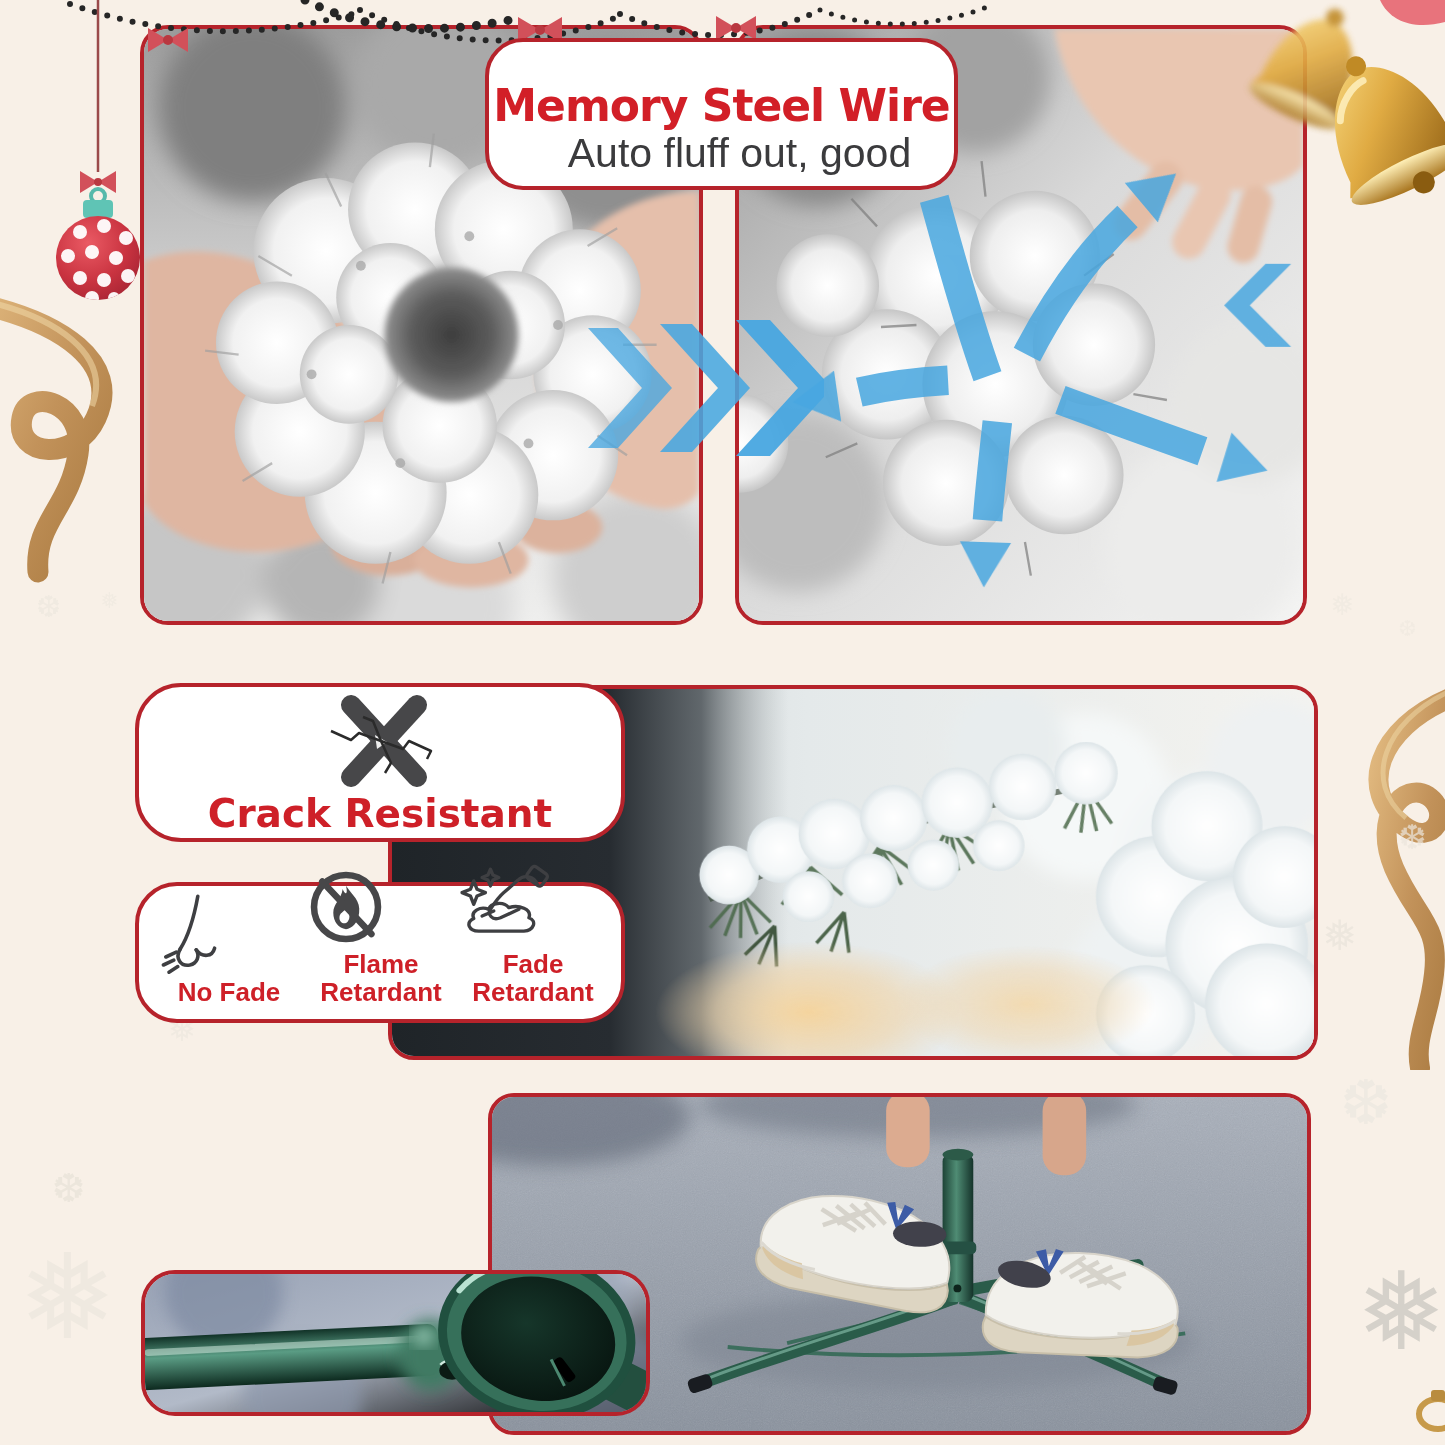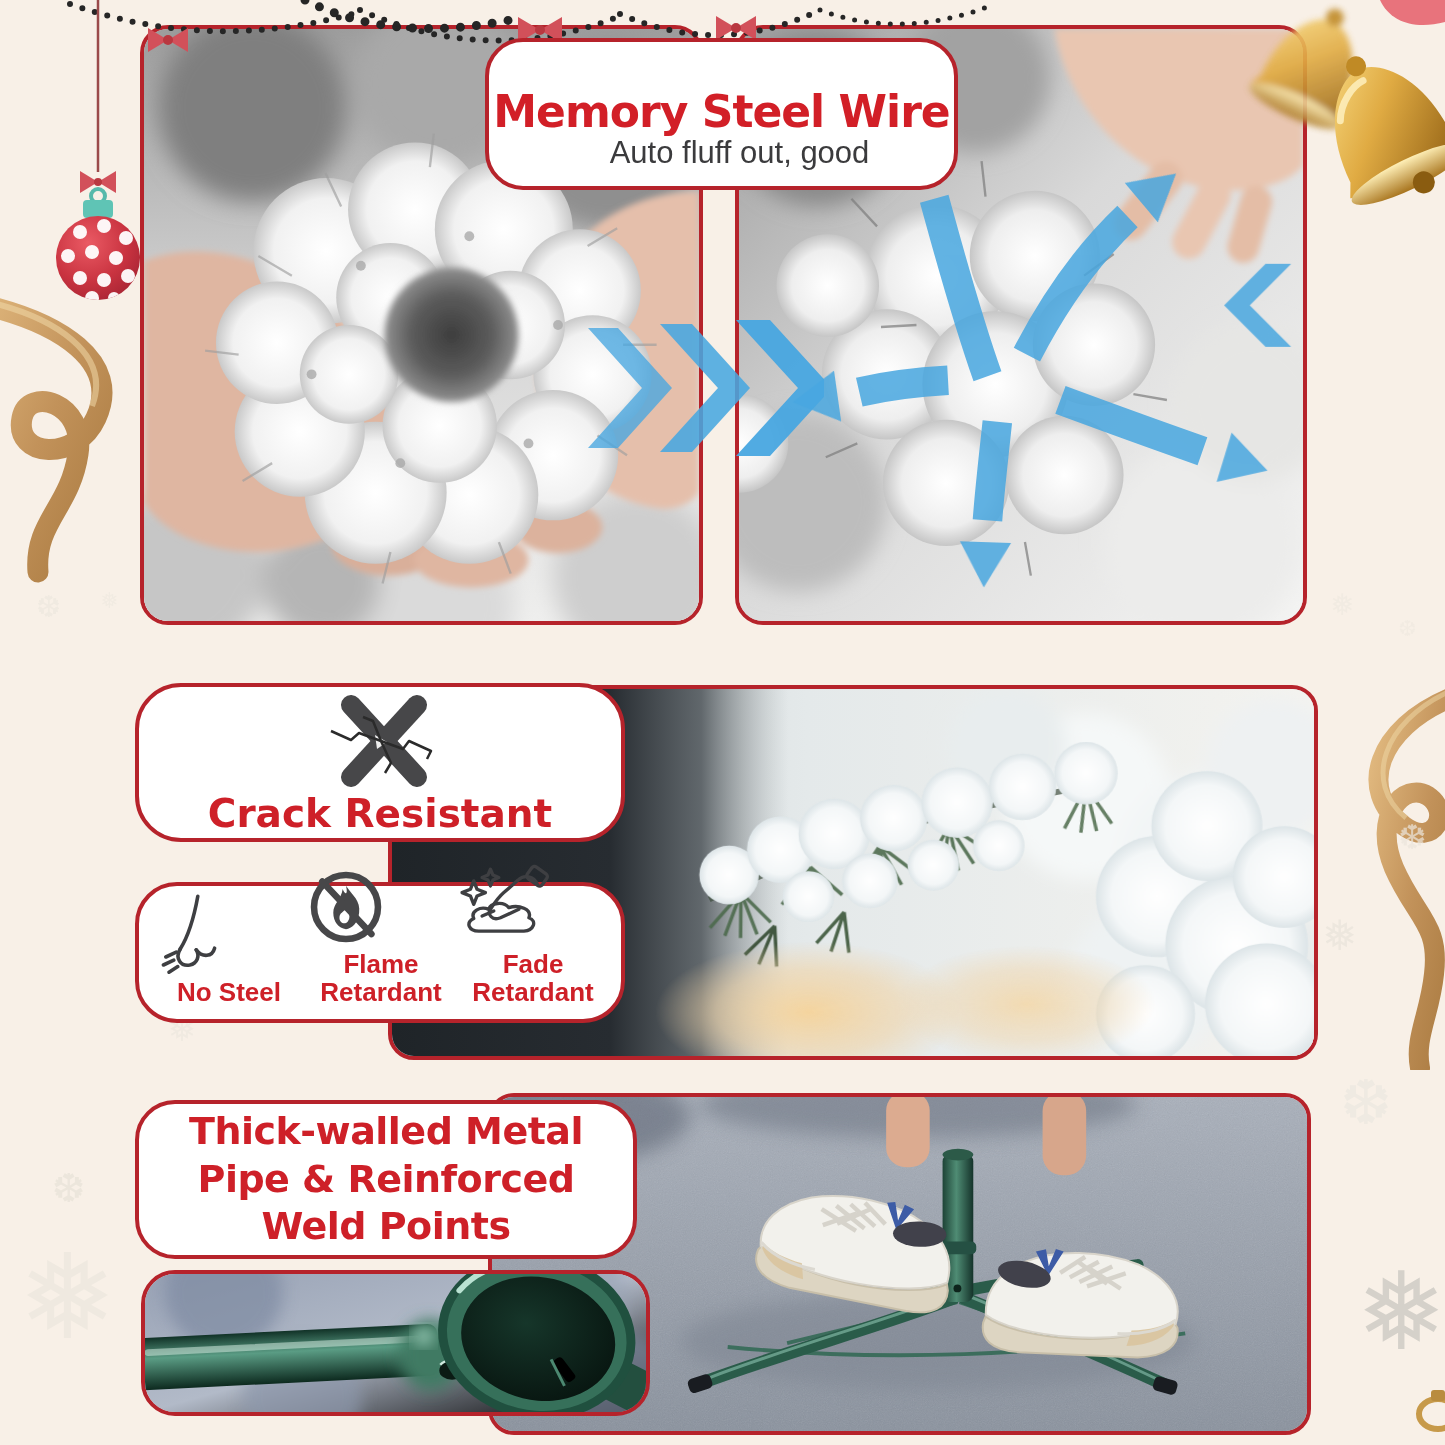--- a/index.html
+++ b/index.html
@@ -19,21 +19,21 @@
   #photo-mid{left:388px;top:685px;width:930px;height:375px;border-radius:26px;}
   #photo-bot{left:488px;top:1093px;width:823px;height:342px;border-radius:26px;}
   #photo-inset{left:141px;top:1270px;width:509px;height:146px;border-radius:34px;z-index:6;}
   .callout{
     position:absolute;background:#ffffff;border:4px solid #b6232b;box-sizing:border-box;
     display:flex;flex-direction:column;align-items:center;justify-content:center;
     text-align:center;z-index:6;
   }
   #title-box{left:485px;top:38px;width:473px;height:152px;border-radius:38px;padding-top:6px;}
   #title-box .ttl{font-size:44px;font-weight:700;color:#d21f27;letter-spacing:-1px;line-height:1.08;font-family:"DejaVu Sans",sans-serif;margin-top:24px;}
-  #title-box .sub{font-size:31px;color:#3b3b3d;line-height:1.13;margin-left:36px;}
+  #title-box .sub{font-size:41px;color:#3b3b3d;line-height:1.13;margin-left:36px;}
   #crack-box{left:135px;top:683px;width:490px;height:159px;border-radius:46px;padding-top:4px;}
   #crack-box .lbl{font-size:39px;font-weight:700;color:#ce2028;margin-top:2px;font-family:"DejaVu Sans",sans-serif;}
   #features-box{left:135px;top:882px;width:490px;height:141px;border-radius:42px;flex-direction:row;align-items:flex-end;justify-content:space-around;padding:10px 14px 12px 14px;}
   .feat{display:flex;flex-direction:column;align-items:flex-start;justify-content:flex-end;}
   .feat .flbl{font-size:26px;font-weight:700;color:#ce2028;line-height:1.1;width:152px;margin-top:2px;}
   #stand-box{left:135px;top:1100px;width:502px;height:159px;border-radius:40px;}
   #stand-box .sline{font-size:38px;font-weight:700;color:#ce2028;line-height:1.26;letter-spacing:-0.5px;font-family:"DejaVu Sans",sans-serif;}
   .deco{position:absolute;z-index:5;}
   .under{z-index:1;}
   .over{z-index:4;}
@@ -438,21 +438,21 @@
   <div class="callout" id="features-box">
     <div class="feat">
       <svg width="72" height="86" viewBox="0 0 90 104" fill="none" stroke="#3e3f42" stroke-width="4.5" stroke-linecap="round">
         <path d="M56,6 C51,34 44,56 34,72"></path>
         <path d="M34,72 C27,84 35,94 46,92 C55,90 59,81 54,73"></path>
         <path d="M54,73 C62,83 74,82 77,71"></path>
         <path d="M16,82 L29,76"></path>
           <path d="M13,92 L26,86"></path>
           <path d="M20,101 L31,94"></path>
       </svg>
-      <div class="flbl">No Steel</div>
+      <div class="flbl">No Fade</div>
     </div>
     <div class="feat">
       <svg width="82" height="82" viewBox="0 0 100 100">
         <circle cx="50" cy="50" r="39" fill="none" stroke="#474749" stroke-width="8"></circle>
         <path d="M50,24 C58,36 68,42 66,57 C64.5,70 57,76 50,77 C41,76 34.5,68 34.5,57 C34.5,46 44,41 46,28 C48,34 53,37 50,24 Z" fill="#474749"></path>
         <path d="M50,52 C54,58 56,62 52,68 C48,72 42,69 42,63 C42,57 47,56 50,52 Z" fill="#ffffff"></path>
         <line x1="21" y1="19" x2="81" y2="83" stroke="#474749" stroke-width="8" stroke-linecap="round"></line>
       </svg>
       <div class="flbl">Flame Retardant</div>
     </div>
@@ -542,25 +542,20 @@
               <line x1="-26" y1="-18" x2="4" y2="-38"></line>
           </g>
           <path d="M20,-48 L34,-22 L48,-46 L38,-49 L34,-32 L28,-50 Z" fill="#3d5ca6"></path>
           <ellipse cx="58" cy="-22" rx="27" ry="13" transform="rotate(-8 58 -22)" fill="#41414b"></ellipse>
         </g>
         <use href="#shoeL" transform="translate(971,0) scale(-1,1) rotate(-14 600 155)"></use>
       </g>
     </svg>
   </figure>
 
-  <div class="callout" id="stand-box">
-    <div class="sline">Thick-walled Metal</div>
-    <div class="sline">Pipe &amp; Reinforced</div>
-    <div class="sline">Weld Points</div>
-  </div>
 
   <figure class="photo" id="photo-inset">
     <svg viewBox="0 0 509 146" preserveAspectRatio="none">
       <defs>
         <linearGradient id="e_bg" x1="0" y1="0" x2="1" y2="1">
           <stop offset="0" stop-color="#98a2b5"></stop>
             <stop offset="0.5" stop-color="#b2bac8"></stop>
             <stop offset="1" stop-color="#8archive"></stop>
           <stop offset="1" stop-color="#8a94a6"></stop>
         </linearGradient>

